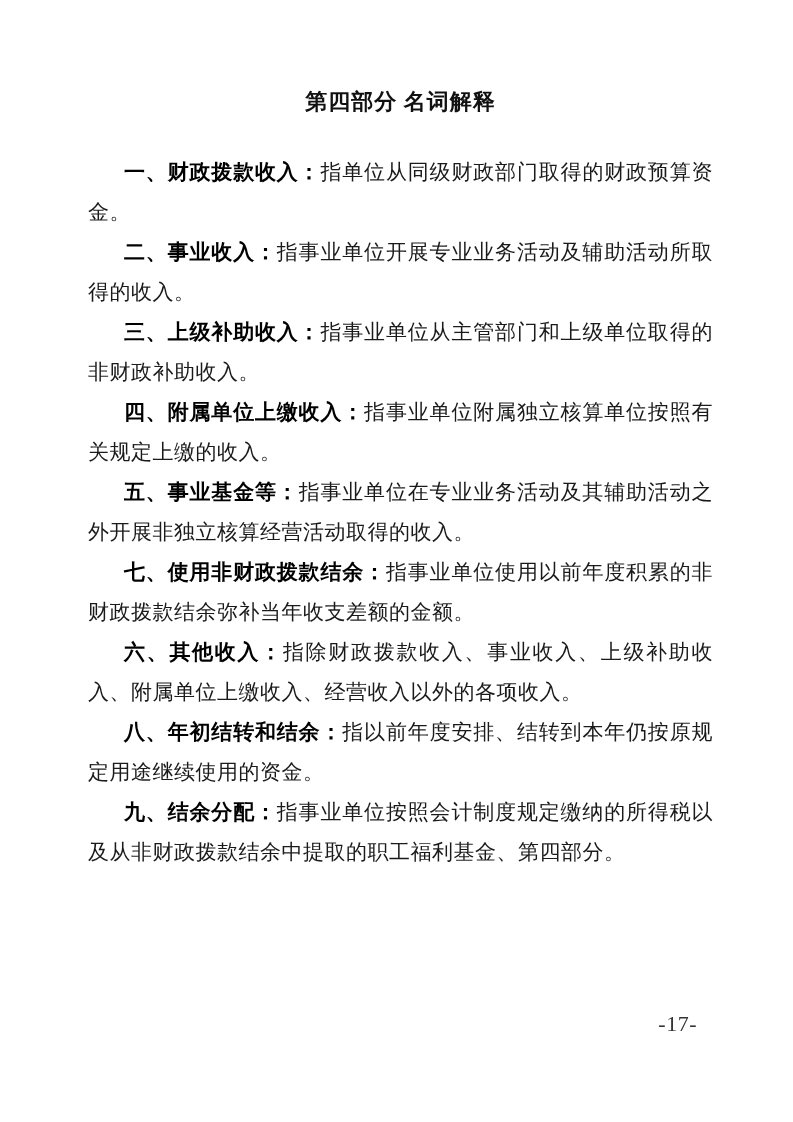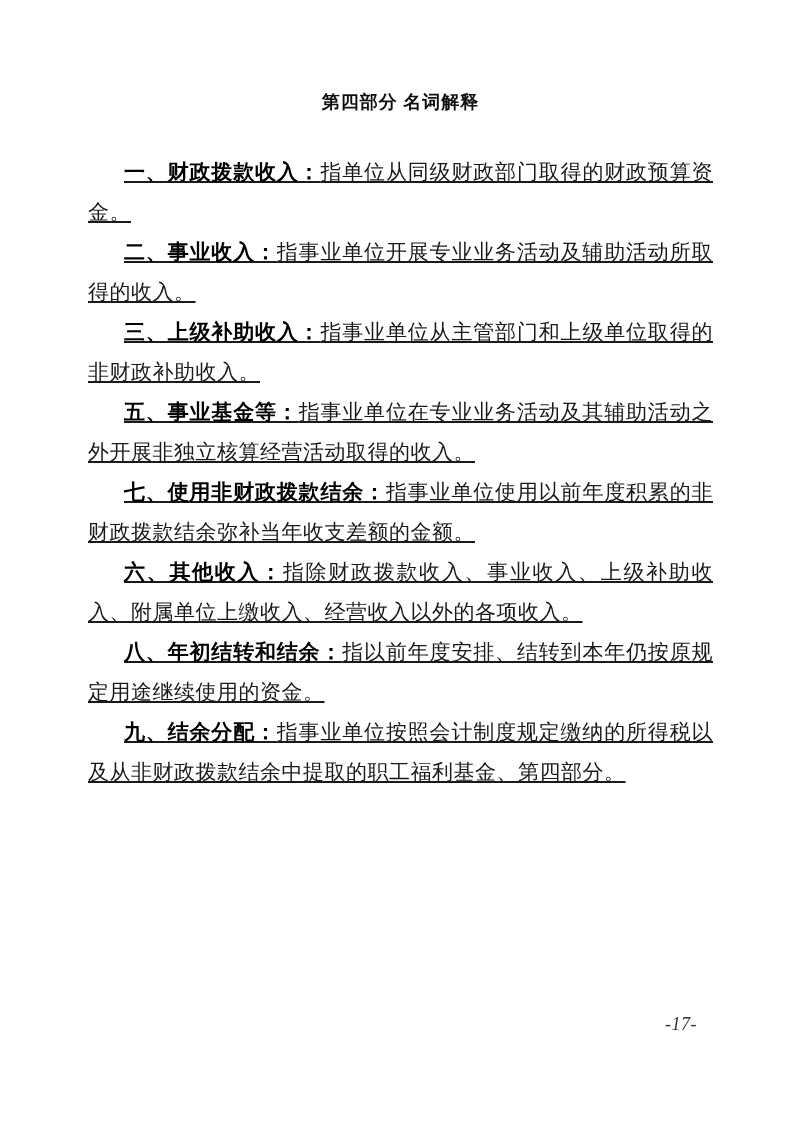--- a/index.html
+++ b/index.html
@@ -15,32 +15,31 @@
     color: #1a1a1a;
     overflow: hidden;
   }
   .content {
     position: absolute;
     left: 88px;
     right: 80px;
     top: 78px;
   }
   .doc-title {
-    font-size: 18px;
+    font-size: 22px;
     font-weight: bold;
     text-align: center;
     margin: 0 0 26px 0;
     line-height: 48px;
     letter-spacing: 1px;
     color: #111;
   }
   .terms {
     margin: 0;
     padding: 0;
-    text-decoration: underline;
   }
   .term {
     margin: 0;
     font-size: 21px;
     line-height: 40px;
     text-indent: 36px;
     text-align: justify;
     text-justify: inter-character;
     letter-spacing: 0.5px;
     color: #1a1a1a;
@@ -49,36 +48,36 @@
     font-weight: bold;
     color: #000;
   }
   .term-def {
     font-weight: normal;
   }
   .page-number {
     position: absolute;
     top: 1012px;
     right: 96px;
-    font-size: 18px;
+    font-size: 22px;
     line-height: 24px;
     color: #333;
     letter-spacing: 0.5px;
-    font-style: italic;
   }
 </style>
 </head>
 <body>
 
 <div class="content">
   <h1 class="doc-title">第四部分 名词解释</h1>
   <div class="terms" id="terms-list">
       <p class="term"><span class="term-label">一、财政拨款收入：</span><span class="term-def">指单位从同级财政部门取得的财政预算资金。</span></p>
       <p class="term"><span class="term-label">二、事业收入：</span><span class="term-def">指事业单位开展专业业务活动及辅助活动所取得的收入。</span></p>
       <p class="term"><span class="term-label">三、上级补助收入：</span><span class="term-def">指事业单位从主管部门和上级单位取得的非财政补助收入。</span></p>
+      <p class="term"><span class="term-label">四、附属单位上缴收入：</span><span class="term-def">指事业单位附属独立核算单位按照有关规定上缴的收入。</span></p>
       <p class="term"><span class="term-label">五、事业基金等：</span><span class="term-def">指事业单位在专业业务活动及其辅助活动之外开展非独立核算经营活动取得的收入。</span></p>
       <p class="term"><span class="term-label">七、使用非财政拨款结余：</span><span class="term-def">指事业单位使用以前年度积累的非财政拨款结余弥补当年收支差额的金额。</span></p>
       <p class="term"><span class="term-label">六、其他收入：</span><span class="term-def">指除财政拨款收入、事业收入、上级补助收入、附属单位上缴收入、经营收入以外的各项收入。</span></p>
       <p class="term"><span class="term-label">八、年初结转和结余：</span><span class="term-def">指以前年度安排、结转到本年仍按原规定用途继续使用的资金。</span></p>
       <p class="term"><span class="term-label">九、结余分配：</span><span class="term-def">指事业单位按照会计制度规定缴纳的所得税以及从非财政拨款结余中提取的职工福利基金、第四部分。</span></p>
     </div>
 </div>
 
 <div class="page-number">-17-</div>
 

